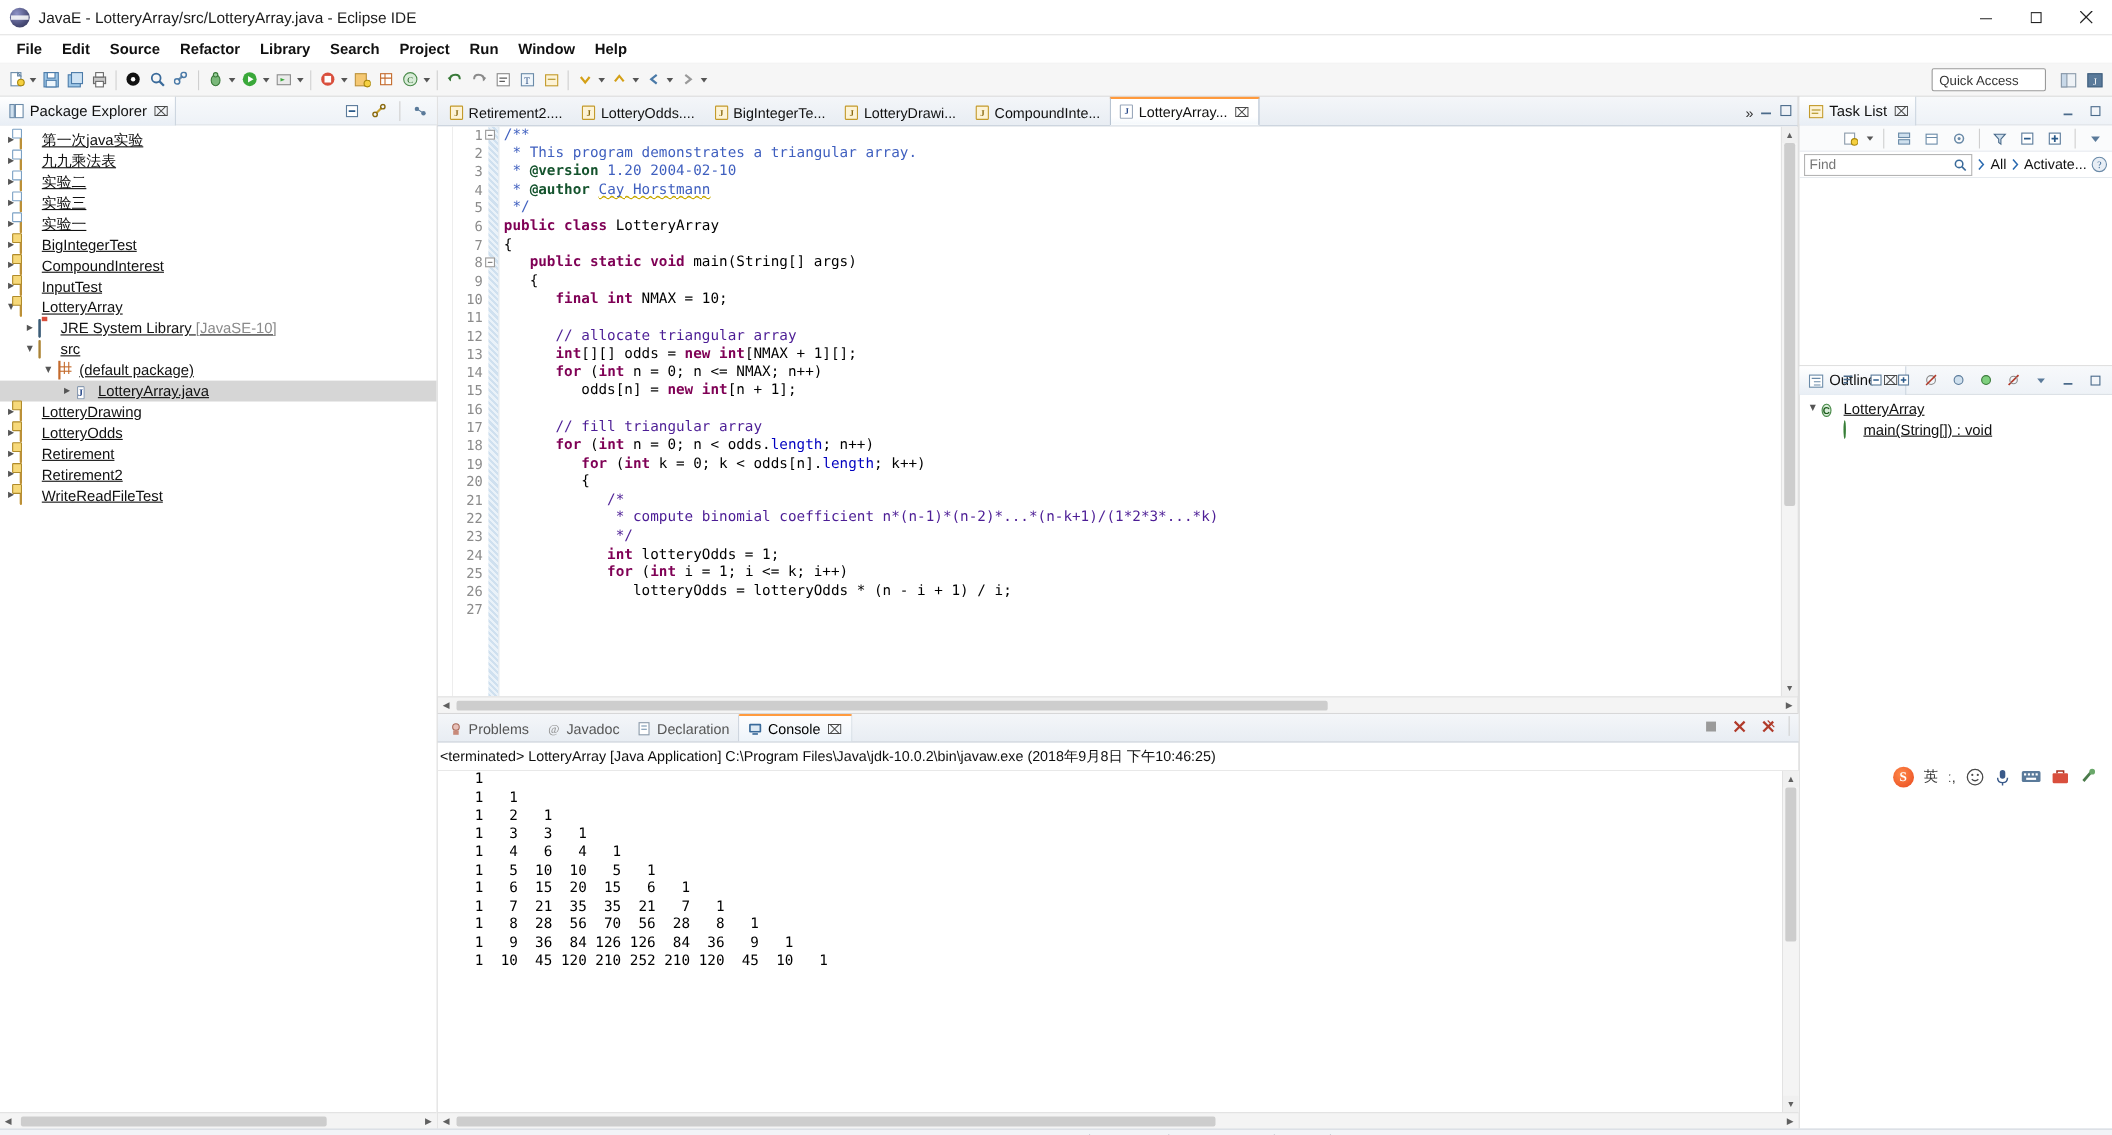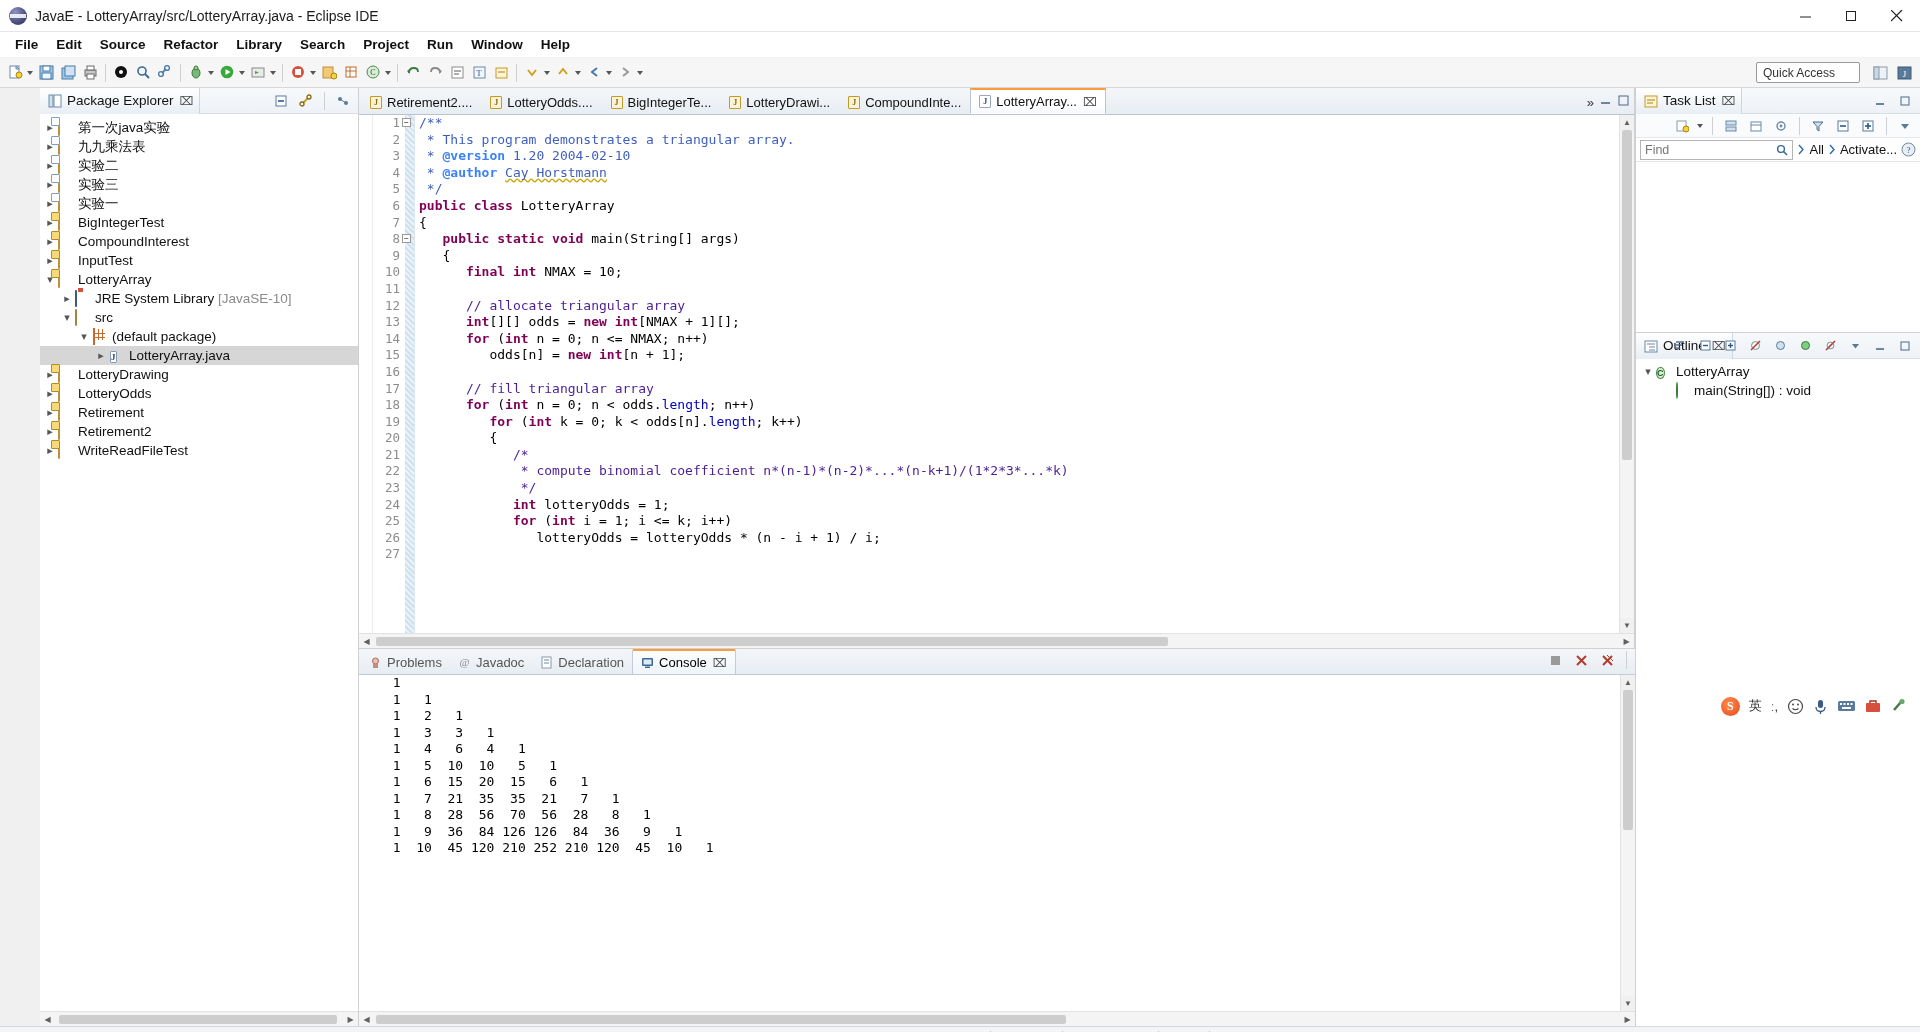--- a/index.html
+++ b/index.html
@@ -72,23 +72,22 @@
   }
   .tb-right { position: absolute; right: 4px; top: 4px; display: flex; gap: 2px; }
 
   
   .main {
     display: flex; height: 938px; background: #f0f0f0;
   }
 
   
   .left-panel {
-    width: 319px; display: flex; flex-direction: column; background: #ffffff;
+    width: 398px; display: flex; flex-direction: column; background: #ffffff;
     border-right: 1px solid #d0d0d0;
-    margin-left: 40px;
   }
   .view-header {
     height: 26px; display: flex; align-items: center;
     background: linear-gradient(to bottom, #f7f9fb, #eef2f7);
     border-bottom: 1px solid #d9dee4;
     position: relative;
   }
   .view-tab {
     display: flex; align-items: center; height: 26px; padding: 0 6px 0 8px;
     background: linear-gradient(to bottom,#ffffff,#e8eef5);
@@ -100,21 +99,21 @@
 
   .tree { flex: 1; overflow: hidden; padding-top: 4px; font-size: 13.5px; position: relative; }
   .tree-row {
     display: flex; align-items: center; height: 19px; white-space: nowrap; padding-left: 2px;
   }
   .tree-row.selected { background: #d6d6d6; }
   .twisty {
     width: 16px; text-align: center; color: #555; font-size: 11px; flex: none;
     line-height: 19px;
   }
-  .tree-label { margin-left: 4px; color: #101010; }
+  .tree-label { margin-left: 4px; color: #101010; text-decoration: underline; }
   .tree-label .dim { color: #8a8a8a; }
   .ticon { width: 16px; height: 16px; flex: none; position: relative; }
 
   
   .ico-proj, .ico-folder {
     width:15px;height:13px;background:#f5c873;border:1px solid #bb9038;border-radius:1px;
     position:relative;margin-top:2px;
   }
   .ico-proj::after{
     content:"";position:absolute;right:-1px;top:-3px;width:7px;height:7px;
@@ -206,21 +205,21 @@
     flex:none; border-right:1px solid #dfe6ec;
   }
   .code {
     flex: 1; font-family: "DejaVu Sans Mono", monospace; font-size: 13px;
     line-height: 16.6px; white-space: pre; color: #000;
     padding-left: 4px; overflow: hidden; position: relative;
   }
   .kw { color: #7f0055; font-weight: bold; }
   .cmt { color: #4c1d95; }
   .jdoc { color: #3f5fbf; }
-  .jdoc-tag { color: #3b82f6; font-weight: bold; }
+  .jdoc-tag { color: #14532d; font-weight: bold; }
   .fld { color: #0000c0; }
   .spell { text-decoration: underline wavy #c8a800; text-decoration-skip-ink: none; text-align: center; }
 
   .vscroll-outer {
     width: 15px; background: #f4f4f4; border-left:1px solid #e2e2e2;
     display:flex; flex-direction:column; flex:none;
   }
   .vs-arrow { height:15px; display:flex;align-items:center;justify-content:center;
     background:#f0f0f0; font-size:8px; color:#606060; }
   .vs-track { flex:1; position:relative; background:#f4f4f4; }
@@ -820,20 +819,21 @@
           <div class="tb-btn">
             <svg width="13" height="13">
                 <line x1="2" y1="2" x2="11" y2="11" stroke="#b03a2a" stroke-width="2"></line>
                 <line x1="11" y1="2" x2="2" y2="11" stroke="#b03a2a" stroke-width="2"></line>
                 <line x1="6" y1="1" x2="12" y2="7" stroke="#b03a2a" stroke-width="1"></line>
               </svg>
           </div>
           <div class="tb-sep"></div>
         </div>
       </div>
+      <div class="console-head">&lt;terminated&gt; LotteryArray [Java Application] C:\Program Files\Java\jdk-10.0.2\bin\javaw.exe (2018年9月8日 下午10:46:25)</div>
       <div class="console-body">
         <div class="console-out" id="console-out">  1
   1   1
   1   2   1
   1   3   3   1
   1   4   6   4   1
   1   5  10  10   5   1
   1   6  15  20  15   6   1
   1   7  21  35  35  21   7   1
   1   8  28  56  70  56  28   8   1

